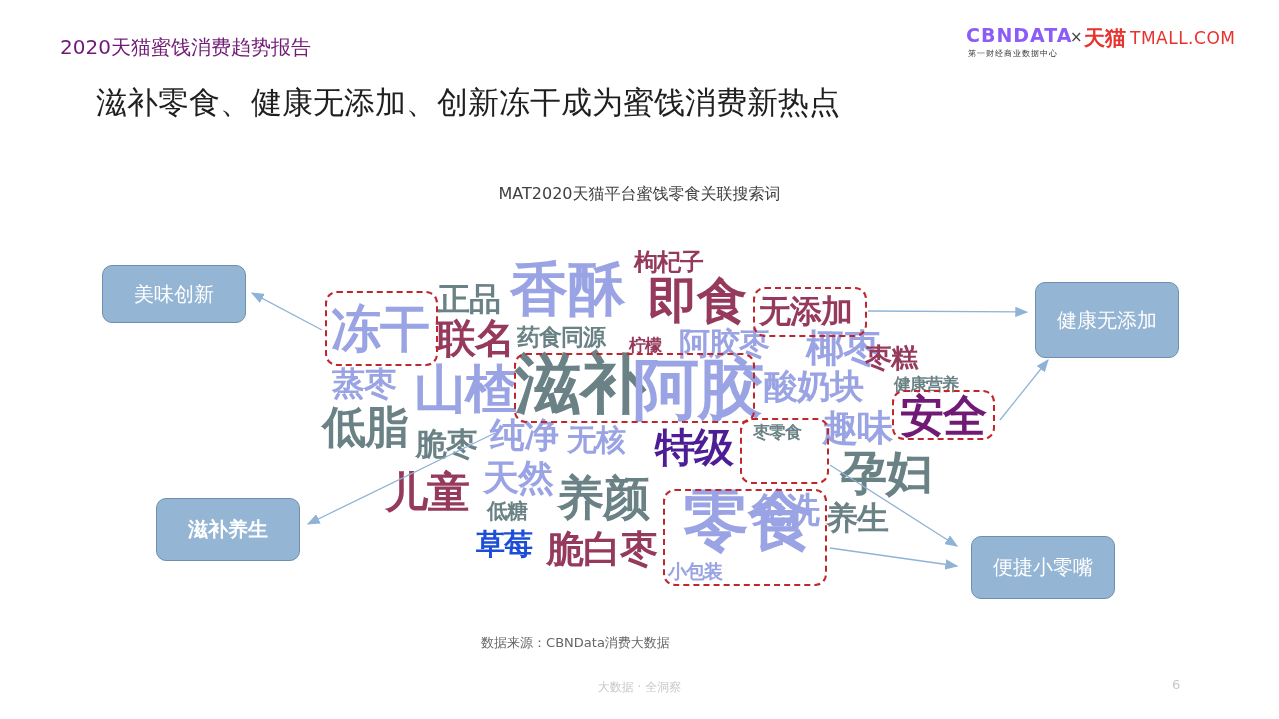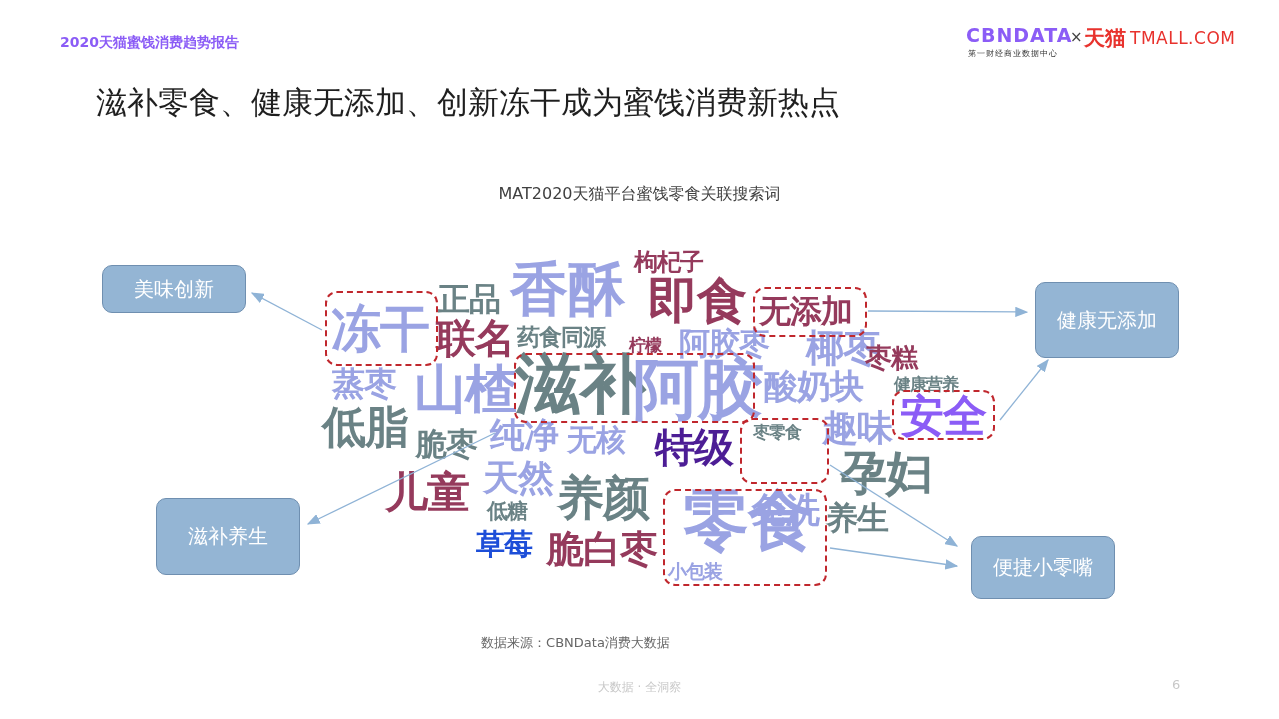--- a/index.html
+++ b/index.html
@@ -1,19 +1,19 @@
 <!DOCTYPE html>
 <html><head>
 <meta charset="utf-8">
 <style>
   * { margin: 0; padding: 0; box-sizing: border-box; }
   html, body { width: 1279px; height: 719px; background: #ffffff; overflow: hidden; }
   body { position: relative; font-family: "DejaVu Sans", "Liberation Sans", sans-serif; }
 
-  .report-name { position: absolute; left: 60px; top: 34px; font-size: 14px; font-weight: bold; color: #8b5cf6; }
+  .report-name { position: absolute; left: 60px; top: 34px; font-size: 20px; font-weight: normal; color: #701a75; }
 
   .logo { position: absolute; left: 966px; top: 24px; width: 280px; height: 40px; }
   .logo .cbn { position: absolute; left: 0; top: 0; font-family: "DejaVu Sans", sans-serif; font-weight: bold; font-size: 19px; letter-spacing: 1px; color: #8b5cf6; }
   .logo .cbn-sub { position: absolute; left: 2px; top: 24px; font-size: 8px; color: #333; letter-spacing: 1px; }
   .logo .times { position: absolute; left: 104px; top: 4px; font-size: 15px; color: #444; }
   .logo .tmall-cn { position: absolute; left: 118px; top: 0; font-size: 21px; font-weight: bold; color: #e8322d; }
   .logo .tmall-en { position: absolute; left: 164px; top: 4px; font-size: 17px; color: #e8322d; letter-spacing: 0.5px; }
 
   .slide-title { position: absolute; left: 96px; top: 82px; font-size: 31px; color: #1f1f1f; white-space: nowrap; }
 
@@ -61,21 +61,21 @@
     <span class="word" style="left: 629px; top: 337px; font-size: 17px; color: rgb(149, 58, 92);">柠檬</span>
     <span class="word" style="left: 679px; top: 328px; font-size: 31px; color: rgb(154, 163, 227);">阿胶枣</span>
     <span class="word" style="left: 806px; top: 329px; font-size: 38px; color: rgb(154, 163, 227);">椰枣</span>
     <span class="word" style="left: 865px; top: 344px; font-size: 27px; color: rgb(149, 58, 92);">枣糕</span>
     <span class="word" style="left: 332px; top: 367px; font-size: 33px; color: rgb(154, 163, 227);">蒸枣</span>
     <span class="word" style="left: 414px; top: 363px; font-size: 52px; color: rgb(154, 163, 227);">山楂</span>
     <span class="word" style="left: 515px; top: 351px; font-size: 66px; color: rgb(106, 130, 133);">滋补</span>
     <span class="word" style="left: 633px; top: 357px; font-size: 66px; color: rgb(154, 163, 227);">阿胶</span>
     <span class="word" style="left: 764px; top: 369px; font-size: 34px; color: rgb(154, 163, 227);">酸奶块</span>
     <span class="word" style="left: 894px; top: 376px; font-size: 17px; color: rgb(106, 130, 133);">健康营养</span>
-    <span class="word" style="left: 900px; top: 394px; font-size: 44px; color: #8b5cf6;">安全</span>
+    <span class="word" style="left: 900px; top: 394px; font-size: 44px; color: #701a75;">安全</span>
     <span class="word" style="left: 322px; top: 405px; font-size: 44px; color: rgb(106, 130, 133);">低脂</span>
     <span class="word" style="left: 415px; top: 428px; font-size: 32px; color: rgb(106, 130, 133);">脆枣</span>
     <span class="word" style="left: 490px; top: 418px; font-size: 35px; color: rgb(154, 163, 227);">纯净</span>
     <span class="word" style="left: 567px; top: 425px; font-size: 30px; color: rgb(154, 163, 227);">无核</span>
     <span class="word" style="left: 655px; top: 427px; font-size: 40px; color: #4c1d95;">特级</span>
     <span class="word" style="left: 822px; top: 410px; font-size: 36px; color: rgb(154, 163, 227);">趣味</span>
     <span class="word" style="left: 753px; top: 424px; font-size: 17px; color: rgb(106, 130, 133);">枣零食</span>
     <span class="word" style="left: 751px; top: 446px; font-size: 35px; color: rgb(154, 163, 227); margin-top: 47px;">免洗</span>
     <span class="word" style="left: 840px; top: 449px; font-size: 47px; color: rgb(106, 130, 133);">孕妇</span>
     <span class="word" style="left: 385px; top: 471px; font-size: 43px; color: rgb(149, 58, 92);">儿童</span>
@@ -103,21 +103,21 @@
   </defs>
   <line x1="322" y1="330" x2="252" y2="293" stroke="#8fb3d6" stroke-width="1.3" marker-end="url(#ah)"></line>
   <line x1="868" y1="311" x2="1027" y2="312" stroke="#8fb3d6" stroke-width="1.3" marker-end="url(#ah)"></line>
   <line x1="1000" y1="420" x2="1048" y2="360" stroke="#8fb3d6" stroke-width="1.3" marker-end="url(#ah)"></line>
   <line x1="495" y1="433" x2="308" y2="524" stroke="#8fb3d6" stroke-width="1.3" marker-end="url(#ah)"></line>
   <line x1="830" y1="465" x2="957" y2="546" stroke="#8fb3d6" stroke-width="1.3" marker-end="url(#ah)"></line>
   <line x1="830" y1="548" x2="957" y2="566" stroke="#8fb3d6" stroke-width="1.3" marker-end="url(#ah)"></line>
 </svg>
 
 <div id="tags">
-    <div class="tag" style="left: 102px; top: 265px; width: 144px; height: 48px;">美味创新</div>
+    <div class="tag" style="left: 102px; top: 265px; width: 144px; height: 58px;">美味创新</div>
     <div class="tag" style="left: 1035px; top: 282px; width: 144px; height: 76px;">健康无添加</div>
-    <div class="tag" style="left: 156px; top: 498px; width: 144px; height: 77px;">滋补养生</div>
+    <div class="tag" style="left: 156px; top: 498px; width: 144px; height: 63px; font-weight: bold;">滋补养生</div>
     <div class="tag" style="left: 971px; top: 536px; width: 144px; height: 63px;">便捷小零嘴</div>
   </div>
 
 <div class="source">数据来源：CBNData消费大数据</div>
 <div class="slogan">大数据 · 全洞察</div>
 <div class="page-num">6</div>
 
 </body></html>

